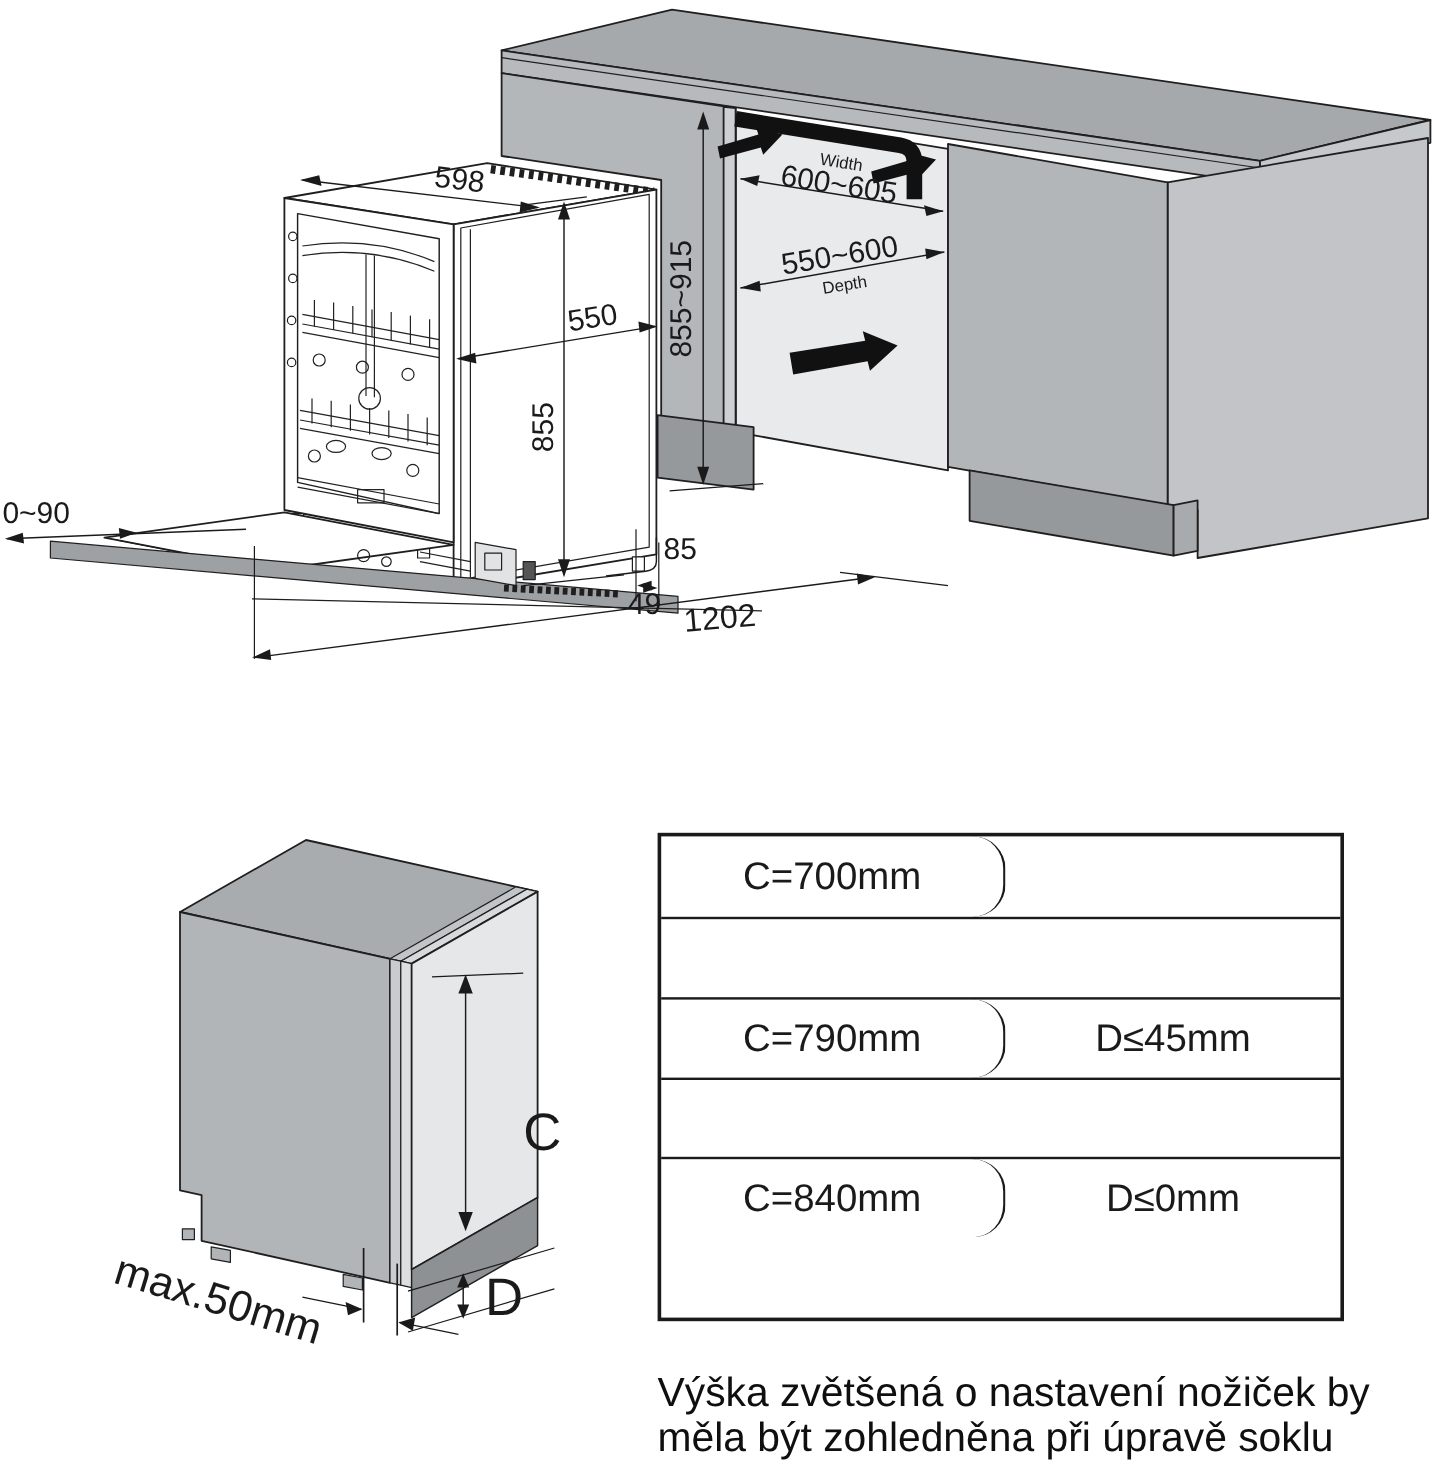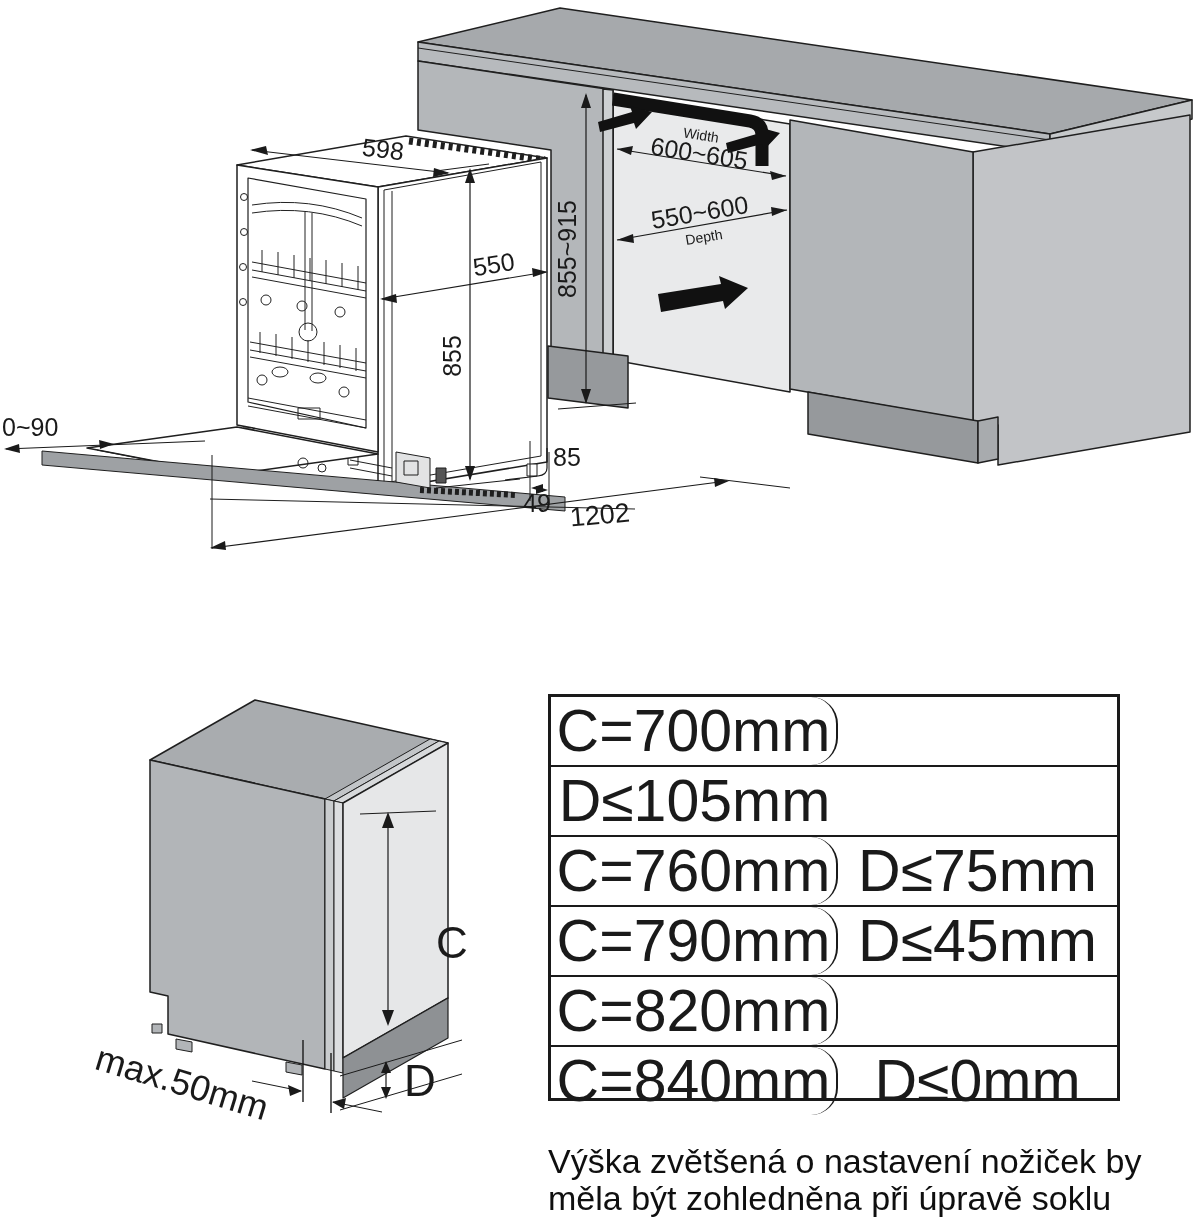--- a/index.html
+++ b/index.html
@@ -20,21 +20,21 @@
     display:grid;grid-template-rows:repeat(6,1fr);
     border:3px solid #1a1a1a;box-sizing:border-box;background:#fff;
   }
   .spec-row{
     display:grid;grid-template-columns:287px 1fr;
     border-top:2.5px solid #1a1a1a;
   }
   .spec-row:first-child{border-top:none;}
   .spec-cell{
     display:flex;align-items:center;justify-content:center;
-    font-size:59px;color:#1a1a1a;letter-spacing:0;border-radius:27px;
+    font-size:32px;color:#1a1a1a;letter-spacing:0;border-radius:27px;
   }
   .spec-cell.c-col{border-right:2.5px solid #1a1a1a;}
   .note{
     position:absolute;left:548px;top:1143px;width:600px;
     font-size:34px;line-height:37px;color:#0f0f0f;
   }
 </style>
 </head>
 <body>
 
@@ -240,32 +240,26 @@
   <text class="big-letter" x="452" y="958" text-anchor="middle">C</text>
   <text class="big-letter" x="420" y="1096" text-anchor="middle">D</text>
   <text class="maxlabel" x="182" y="1095" text-anchor="middle" transform="rotate(17 182 1083)">max.50mm</text>
 </svg>
 
   <div class="spec-table">
     <div class="spec-row">
       <div class="spec-cell c-col">C=700mm</div>
     </div>
     <div class="spec-row">
-      <div class="spec-cell">D≤105mm</div>
-    </div>
-    <div class="spec-row">
-      <div class="spec-cell c-col">C=760mm</div>
-      <div class="spec-cell">D≤75mm</div>
     </div>
     <div class="spec-row">
       <div class="spec-cell c-col">C=790mm</div>
       <div class="spec-cell">D≤45mm</div>
     </div>
     <div class="spec-row">
-      <div class="spec-cell c-col">C=820mm</div>
     </div>
     <div class="spec-row">
       <div class="spec-cell c-col">C=840mm</div>
       <div class="spec-cell">D≤0mm</div>
     </div>
   </div>
 
   <div class="note">
     <div>Výška zvětšená o nastavení nožiček by</div>
     <div>měla být zohledněna při úpravě soklu (D).</div>

